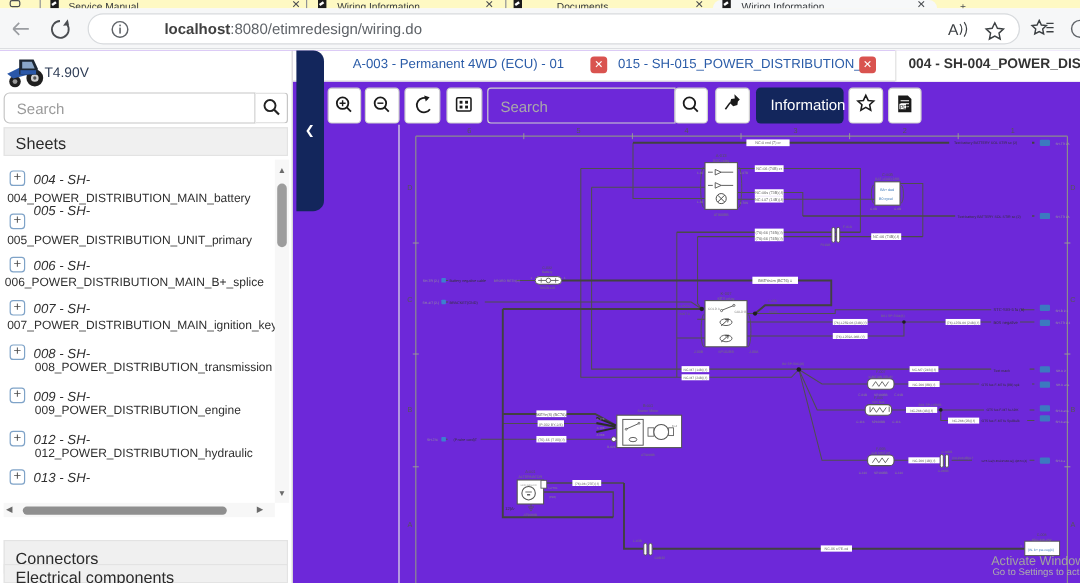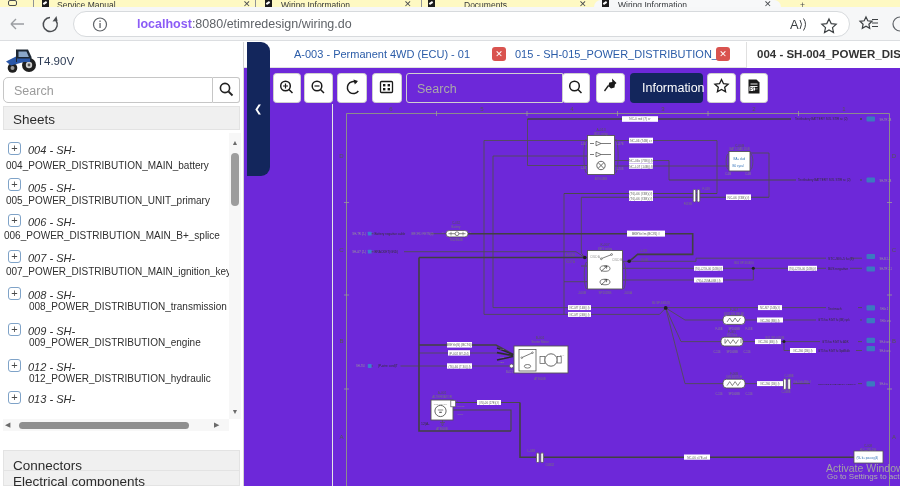--- a/index.html
+++ b/index.html
@@ -11,21 +11,21 @@
 .efav { position:absolute; top:0px; width:7px; height:7px; background:#1b1b1b; }
 .efav:after { content:""; position:absolute; left:1px; top:2px; width:4px; height:2px; background:#fff; transform:rotate(-35deg); }
 .esep { position:absolute; top:0; width:1px; height:7px; background:#8f9296; }
 .ex { position:absolute; top:-1px; font-size:9px; color:#4a4d51; }
 #activetab { position:absolute; left:594px; top:0px; width:187px; height:8px; background:#f7f8f9; border-radius:7px 7px 0 0; }
 
 #addrrow { position:absolute; left:0; top:7px; width:900px; height:34px; background:#f6f7f8; border-bottom:1px solid #dcdee1; }
 #backarw { position:absolute; left:9px; top:5px; width:16px; height:20px; color:#aeb1b5; font-size:16px; }
 #pill { position:absolute; left:73px; top:4px; width:777px; height:26px; background:#fff; border:1px solid #d7dadd; border-radius:14px; }
 #urltxt { position:absolute; left:39px; top:5px; font-size:12.5px; color:#5f6368; white-space:nowrap; }
-#urltxt b { color:#8b5cf6; font-weight:bold;padding-left:24px; }
+#urltxt b { color:#404040; font-weight:bold;padding-left:24px; }
 
 #app { position:absolute; left:0; top:42px; width:900px; height:444px; background:#6d28d9; }
 #sidebar { position:absolute; left:0; top:0; width:244px; height:444px; background:#fff; border-right:1px solid #d4d4d4; }
 .shead { position:absolute; left:3px; width:237px; background:#f0f0f0; border:1px solid #e3e3e3; color:#2b2b2b; font-size:13.5px; }
 .shead span { position:absolute; left:9px; top:5px; }
 #searchin { position:absolute; left:3px; top:35px; width:210px; height:26px; background:#fff; border:1px solid #c6c6c6; border-radius:5px 0 0 5px; }
 #searchin span { position:absolute; left:10px; top:6px; color:#9b9b9b; font-size:12.5px; }
 #searchbtn { position:absolute; left:213px; top:35px; width:27px; height:26px; background:#fff; border:1px solid #c6c6c6; border-left:none; border-radius:0 3px 3px 0; }
 .item-plus { position:absolute; width:13px; height:13px; border:1px solid #7fa3c8; border-radius:3px; background:#fff; color:#4a4a4a; font-size:11px; line-height:11px; text-align:center; }
 .il { position:absolute; font-size:11px; color:#2f2f2f; white-space:nowrap;font-style:italic; }
@@ -127,21 +127,21 @@
         </svg>
     </div>
     <div class="shead" style="top:64px;height:24px">
         <span>Sheets</span>
       </div>
 
     <div class="item-plus" style="left:8px;top:100px">+</div>
     <div class="il" style="left:28px;top:102px">004 - SH-</div>
     <div class="il2" style="left:6px;top:118px">004_POWER_DISTRIBUTION_MAIN_battery</div>
     <div class="item-plus" style="left:8px;top:136px">+</div>
-    <div class="il" style="left:28px;top:140px">005 - SH-</div>
+    <div class="il" style="left:28px;top:128px">005 - SH-</div>
     <div class="il2" style="left:6px;top:152.5px">005_POWER_DISTRIBUTION_UNIT_primary</div>
     <div class="item-plus" style="left:8px;top:172px">+</div>
     <div class="il" style="left:28px;top:174px">006 - SH-</div>
     <div class="il2" style="left:4px;top:188px">006_POWER_DISTRIBUTION_MAIN_B+_splice</div>
     <div class="item-plus" style="left:8px;top:208px">+</div>
     <div class="il" style="left:28px;top:210px">007 - SH-</div>
     <div class="il2" style="left:6px;top:224px">007_POWER_DISTRIBUTION_MAIN_ignition_key</div>
     <div class="item-plus" style="left:8px;top:245px">+</div>
     <div class="il" style="left:28px;top:247px">008 - SH-</div>
     <div class="il2" style="left:29px;top:259px">008_POWER_DISTRIBUTION_transmission</div>

